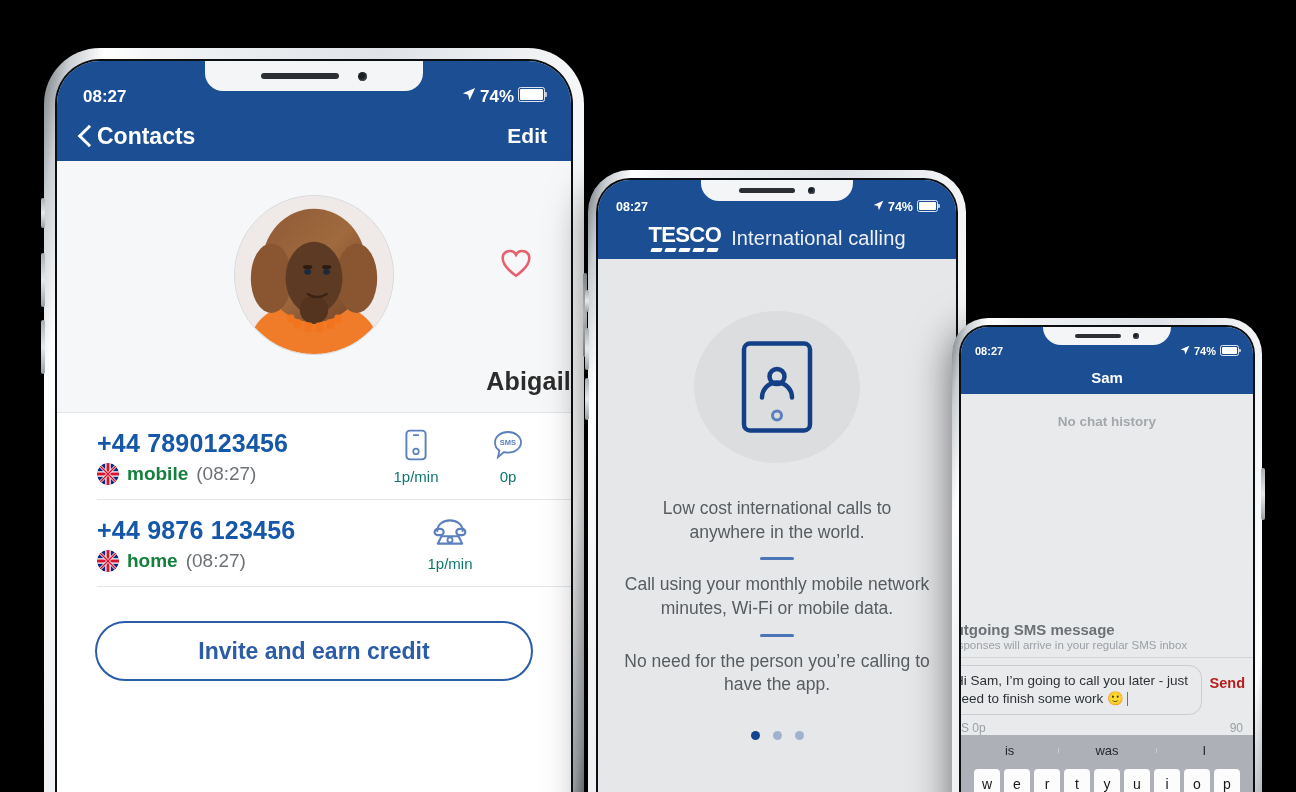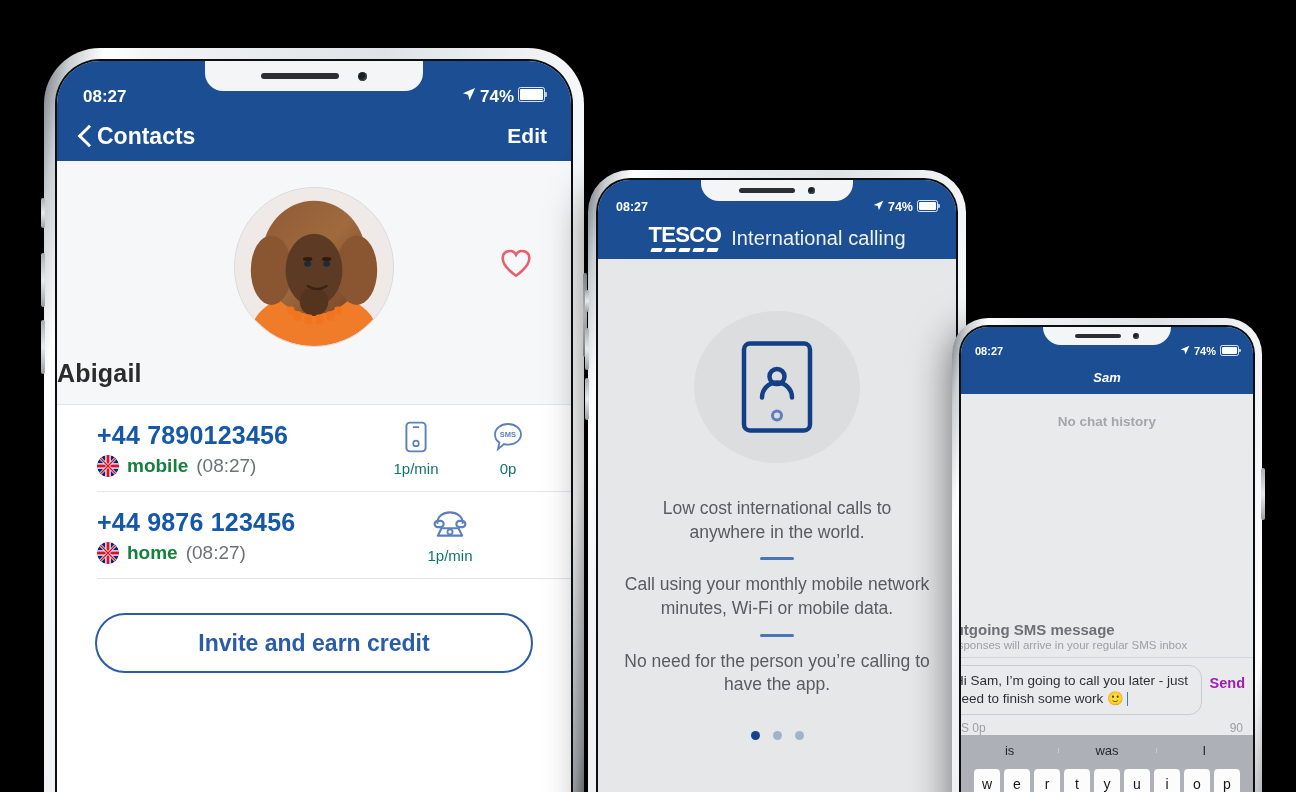--- a/index.html
+++ b/index.html
@@ -39,21 +39,21 @@
   #p1 .statusbar{background:#1c4e93;height:46px;padding:0 26px 4px;font-size:17px;}
   #p1 .notch{width:218px;height:30px;}
   #p1 .notch .speaker{width:78px;height:6px;}
   #p1 .notch .cam{width:9px;height:9px;}
   .navbar{background:#1c4e93;color:#fff;display:flex;align-items:center;
           justify-content:space-between;padding:0 24px;height:50px;}
   .navbar .left{display:flex;align-items:center;font-size:23px;font-weight:700;}
   .chev{width:13px;height:13px;border-left:3.4px solid #fff;border-bottom:3.4px solid #fff;
         transform:rotate(45deg);display:inline-block;}
   .edit{font-size:21px;font-weight:700;}
-  .hero{background:#f6f7f8;padding:26px 0 16px;position:relative;text-align:left;
+  .hero{background:#f6f7f8;padding:34px 0 16px;position:relative;text-align:right;
         border-bottom:1px solid #e3e5e8;}
   .avatar{width:158px;height:158px;border-radius:50%;margin:0 auto;position:relative;
           overflow:hidden;border:1px solid #d8dade;background:#efe9e6;}
   .avatar svg{display:block;width:100%;height:100%;}
   .cname{margin-top:12px;font-size:25px;font-weight:700;color:#2b2b2b;letter-spacing:.2px;}
   .heart{position:absolute;right:38px;top:86px;}
   .crow{display:flex;align-items:center;padding:16px 0 14px 40px;background:#fff;position:relative;}
   .crow .cinfo{flex:1;}
   .cnum{color:#1557a8;font-size:25px;font-weight:700;letter-spacing:.2px;}
   .csub{display:flex;align-items:center;gap:8px;margin-top:5px;font-size:19px;color:#6d7277;}
@@ -91,34 +91,34 @@
   .dots i{width:9px;height:9px;border-radius:50%;background:#9fb3cd;display:block;}
   .dots i.on{background:#12448f;}
 
   
   #p3{left:952px;top:318px;width:310px;height:560px;--r:36px;--bez:7px;}
   #p3 .scr{background:#e9eaec;}
   #p3 .statusbar{background:#1c4e93;height:30px;padding:0 14px 3px;font-size:11px;}
   #p3 .notch{width:128px;height:18px;}
   #p3 .notch .speaker{width:46px;height:4px;}
   #p3 .notch .cam{width:6px;height:6px;}
-  .samhdr{background:#1c4e93;height:34px;color:#fff;font-size:13px;font-weight:700;
-          display:flex;align-items:center;justify-content:center;font-style:italic;}
+  .samhdr{background:#1c4e93;height:34px;color:#fff;font-size:15px;font-weight:700;
+          display:flex;align-items:center;justify-content:center;}
   .nochat{text-align:center;color:#a3a7ab;font-size:13.5px;font-weight:700;padding:20px 0;}
   .smsblock{position:absolute;left:0;right:0;bottom:134px;}
   .smshead{padding:6px 0 6px 0;}
   .smshead .t{font-size:15px;font-weight:700;color:#6c7176;margin-left:-18px;}
   .smshead .s{font-size:11.5px;color:#9aa0a5;margin-left:-18px;margin-top:1px;}
   .composer{display:flex;align-items:flex-start;gap:8px;border-top:1px solid #d4d6d9;
             padding:7px 8px 4px 0;}
   .bubble{flex:1;background:#e9eaec;border:1px solid #c9ccd0;border-radius:13px;
           padding:6px 10px;font-size:13.5px;color:#2d3135;line-height:1.35;margin-left:-18px;}
   .caret{display:inline-block;width:1.6px;height:14px;background:#3a7bd5;
          vertical-align:-3px;margin-left:3px;}
-  .sendb{color:#a21caf;font-size:14.5px;font-weight:700;padding-top:10px;}
+  .sendb{color:#b91c1c;font-size:14.5px;font-weight:700;padding-top:10px;}
   .meta{display:flex;justify-content:space-between;font-size:12px;color:#9aa0a5;
         padding:2px 10px 0 0;margin-left:-18px;}
   .kbd{position:absolute;left:0;right:0;bottom:0;height:134px;background:#adb1b7;}
   .predict{display:flex;height:30px;align-items:center;color:#26292c;font-size:13px;}
   .predict div{flex:1;text-align:center;position:relative;}
   .predict div+div:before{content:"";position:absolute;left:0;top:5px;bottom:5px;width:1px;background:#c7cace;}
   .krow{display:flex;justify-content:center;gap:4px;padding:4px 3px 0;}
   .key{background:#fcfcfd;border-radius:4px;height:30px;flex:1;max-width:26px;
        display:flex;align-items:center;justify-content:center;font-size:14px;color:#16181a;
        box-shadow:0 1px 0 rgba(0,0,0,.28);}

